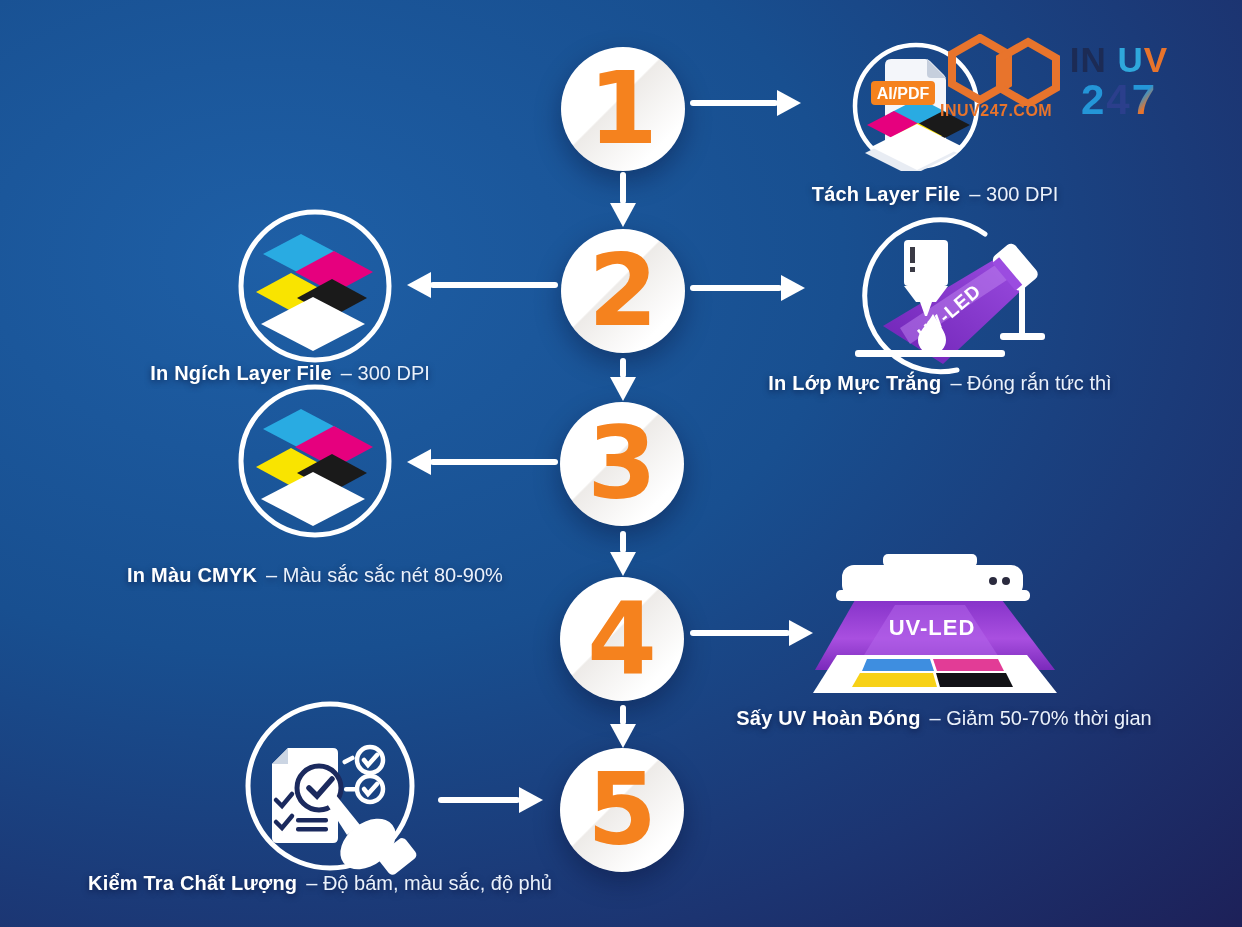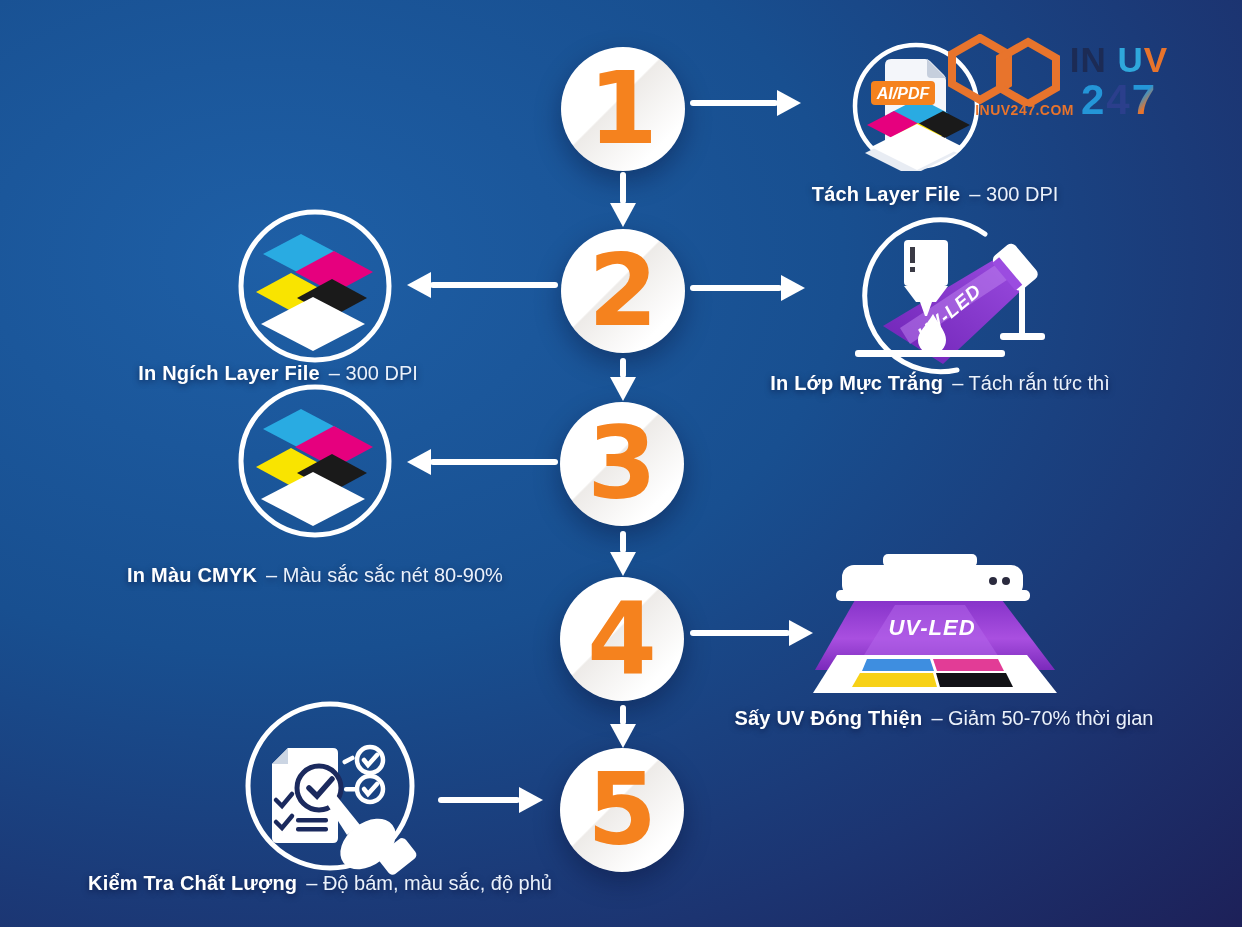--- a/index.html
+++ b/index.html
@@ -29,26 +29,26 @@
   .arr.h.left::after{content:"";position:absolute;left:-23px;top:50%;transform:translateY(-50%);
     border-right:24px solid #fff;border-top:13px solid transparent;border-bottom:13px solid transparent;}
   .arr.v.down::after{content:"";position:absolute;bottom:-23px;left:50%;transform:translateX(-50%);
     border-top:24px solid #fff;border-left:13px solid transparent;border-right:13px solid transparent;}
   
   .lbl{position:absolute;transform:translateX(-50%);white-space:nowrap;color:#fff;
        font-size:20px;text-align:center;text-shadow:0 2px 6px rgba(4,8,40,.55);}
   .lbl b{font-weight:bold;letter-spacing:.2px;}
   .lbl .rest{font-weight:normal;color:#EAF1FB;margin-left:9px;}
   
-  .icon{position:absolute;font-style:italic;}
+  .icon{position:absolute;}
   
   .logo{position:absolute;left:940px;top:30px;width:230px;height:110px;}
   .logo-hex{position:absolute;left:6px;top:4px;}
-  .logo-site{position:absolute;left:0px;top:72px;width:134px;text-align:right;
-    color:#E8742C;font-weight:bold;font-size:14px;letter-spacing:.5px;}
+  .logo-site{position:absolute;left:0px;top:72px;width:134px;text-align:left;
+    color:#E8742C;font-weight:bold;font-size:16px;letter-spacing:.5px;}
   .wordmark{position:absolute;left:120px;top:12px;width:118px;text-align:center;line-height:1;}
   .wm1{font-weight:bold;font-size:35px;letter-spacing:1px;}
   .wm1 .in{color:#1C2B55;} .wm1 .u{color:#2FA8DC;} .wm1 .v{color:#E8742C;}
   .wm2{font-weight:bold;font-size:42px;letter-spacing:2px;margin-top:2px;}
   .wm2 .n2{color:#2496D8;} .wm2 .n4{color:#2B3F8C;}
   .wm2 .n7{background:linear-gradient(135deg,#2496D8 40%,#E8742C 62%);
     -webkit-background-clip:text;background-clip:text;color:#E8742C;-webkit-text-fill-color:transparent;}
 </style>
 </head>
 <body>
@@ -102,21 +102,21 @@
 <div class="icon" style="left:235px;top:208px">
   <svg width="160" height="160" viewBox="0 0 160 160">
     <circle cx="80" cy="78" r="74" fill="none" stroke="#fff" stroke-width="5"></circle>
     <polygon points="66,26 104,46 66,66 28,46" fill="#29ABE2"></polygon>
     <polygon points="99,43 138,64 99,85 60,64" fill="#E6007E"></polygon>
     <polygon points="56,65 91,84 56,103 21,84" fill="#F9E400"></polygon>
     <polygon points="97,71 132,90 97,109 62,90" fill="#1A1A1A"></polygon>
     <polygon points="78,89 130,116 78,143 26,116" fill="#FFFFFF"></polygon>
   </svg>
 </div>
-<div class="lbl" style="left:278px;top:362px">
+<div class="lbl" style="left:290px;top:362px">
   <b>In Ngích Layer File</b><span class="rest">– 300 DPI</span>
 </div>
 
 <div class="icon" style="left:848px;top:214px">
   <svg width="200" height="165" viewBox="0 0 200 165">
     <defs>
       <linearGradient id="beamGrad" x1="1" y1="0" x2="0" y2="1">
         <stop offset="0" stop-color="#9B4CE0"></stop>
           <stop offset="1" stop-color="#6D22B4"></stop>
       </linearGradient>
@@ -134,21 +134,21 @@
     <rect x="171" y="60" width="6" height="62" fill="#fff"></rect>
     <rect x="152" y="119" width="45" height="7" rx="3" fill="#fff"></rect>
     <g transform="rotate(50 165 55)">
       <rect x="143" y="38" width="44" height="28" rx="6" fill="#fff"></rect>
       <rect x="147" y="58" width="36" height="9" fill="#9B4CE0"></rect>
     </g>
     <rect x="7" y="136" width="150" height="7" rx="3" fill="#fff"></rect>
   </svg>
 </div>
 <div class="lbl" style="left:940px;top:372px">
-  <b>In Lớp Mực Trắng</b><span class="rest">– Tách rắn tức thì</span>
+  <b>In Lớp Mực Trắng</b><span class="rest">– Đóng rắn tức thì</span>
 </div>
 
 <div class="icon" style="left:235px;top:383px">
   <svg width="160" height="160" viewBox="0 0 160 160">
     <circle cx="80" cy="78" r="74" fill="none" stroke="#fff" stroke-width="5"></circle>
     <polygon points="66,26 104,46 66,66 28,46" fill="#29ABE2"></polygon>
     <polygon points="99,43 138,64 99,85 60,64" fill="#E6007E"></polygon>
     <polygon points="56,65 91,84 56,103 21,84" fill="#F9E400"></polygon>
     <polygon points="97,71 132,90 97,109 62,90" fill="#1A1A1A"></polygon>
     <polygon points="78,89 130,116 78,143 26,116" fill="#FFFFFF"></polygon>
@@ -176,21 +176,21 @@
     <polygon points="50,123 123,123 127,137 42,137" fill="#F7D117"></polygon>
     <polygon points="126,123 196,123 203,137 130,137" fill="#121216"></polygon>
     <rect x="73" y="4" width="94" height="13" rx="5" fill="#fff"></rect>
     <rect x="32" y="15" width="181" height="32" rx="12" fill="#fff"></rect>
     <rect x="26" y="40" width="194" height="11" rx="5" fill="#fff"></rect>
     <circle cx="183" cy="31" r="4" fill="#2A2A3E"></circle>
     <circle cx="196" cy="31" r="4" fill="#2A2A3E"></circle>
   </svg>
 </div>
 <div class="lbl" style="left:944px;top:707px">
-  <b>Sấy UV Đóng Thiện</b><span class="rest">– Giảm 50-70% thời gian</span>
+  <b>Sấy UV Hoàn Đóng</b><span class="rest">– Giảm 50-70% thời gian</span>
 </div>
 
 <div class="icon" style="left:232px;top:696px">
   <svg width="196" height="196" viewBox="0 0 196 196">
     <circle cx="98" cy="90" r="82" fill="none" stroke="#fff" stroke-width="5"></circle>
     <path d="M56,52 H101 q5,0 5,5 V142 q0,5 -5,5 H45 q-5,0 -5,-5 V68 Z" fill="#fff"></path>
     <path d="M56,52 L40,68 L56,68 Z" fill="#CBD5E3"></path>
     <path d="M44,104 l6,6 l10,-12" fill="none" stroke="#1B2A5E" stroke-width="4.5" stroke-linecap="round"></path>
     <path d="M44,126 l6,6 l10,-12" fill="none" stroke="#1B2A5E" stroke-width="4.5" stroke-linecap="round"></path>
     <rect x="64" y="122" width="32" height="4.5" rx="2" fill="#1B2A5E"></rect>

